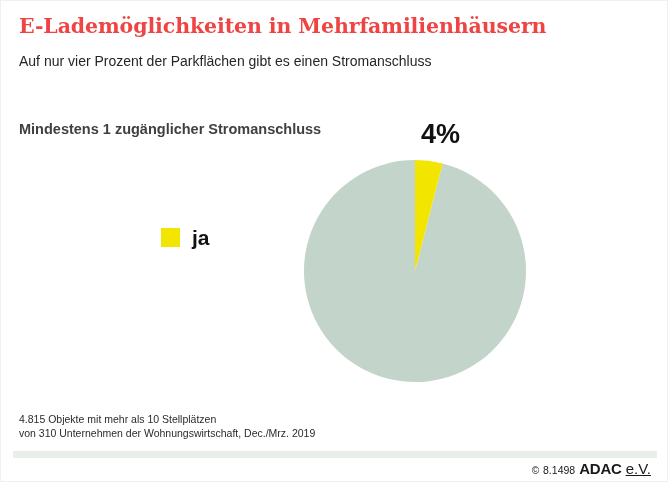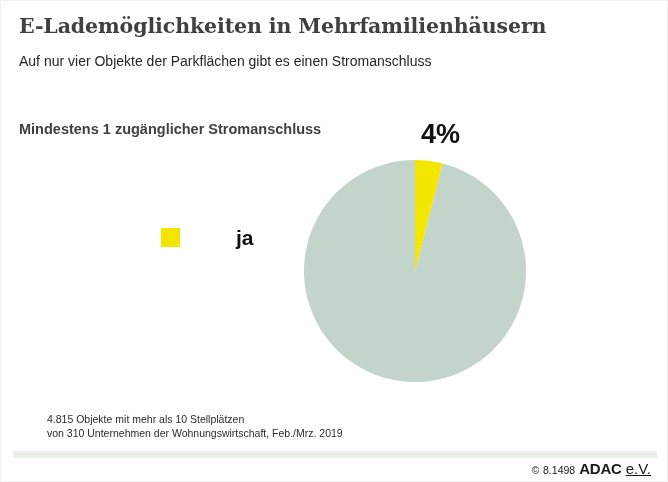--- a/index.html
+++ b/index.html
@@ -27,21 +27,21 @@
   .headline {
     position: absolute;
     left: 18px;
     top: 12px;
     width: 620px;
     font-family: "DejaVu Serif", "Liberation Serif", serif;
     font-weight: bold;
     font-size: 20.5px;
     line-height: 26px;
     letter-spacing: -0.1px;
-    color: #404040;
+    color: #ef4444;
     white-space: nowrap;
   }
 
   .subheadline {
     position: absolute;
     left: 18px;
     top: 51px;
     width: 620px;
     font-family: "Liberation Sans", sans-serif;
     font-weight: normal;
@@ -110,34 +110,32 @@
     flex: 0 0 19px;
     margin-right: 12px;
   }
   .legend-label {
     font-family: "Liberation Sans", sans-serif;
     font-weight: bold;
     font-size: 21px;
     line-height: 21px;
     color: #111111;
     white-space: nowrap;
-    margin-left: 44px;
   }
 
   
   .footnote {
     position: absolute;
     left: 18px;
     top: 412px;
     font-family: "Liberation Sans", sans-serif;
     font-size: 10.5px;
     line-height: 13.5px;
     color: #2b2b2b;
     white-space: nowrap;
-    margin-left: 28px;
   }
 
   
   .footer-rule {
     position: absolute;
     left: 12px;
     top: 450px;
     width: 644px;
     height: 7px;
     background: #e8efe9;
@@ -163,21 +161,21 @@
   }
   .credit .suffix { font-size: 15px; text-decoration: underline; }
 </style>
 </head>
 <body>
 
 <div id="canvas">
 
   <div class="headline">E-Lademöglichkeiten in Mehrfamilienhäusern</div>
 
-  <div class="subheadline">Auf nur vier Objekte der Parkflächen gibt es einen Stromanschluss</div>
+  <div class="subheadline">Auf nur vier Prozent der Parkflächen gibt es einen Stromanschluss</div>
 
   <div class="chart-heading">Mindestens 1 zugänglicher Stromanschluss</div>
 
   <div class="pie-wrap">
     <svg width="222" height="222" viewBox="0 0 222 222">
 
       <path fill="#C3D4CA" d="M 111 111 L 138.60 3.49 A 111 111 0 1 1 111.00 0.00 Z"></path>
 
       <path fill="#F2E500" d="M 111 111 L 111.00 0.00 A 111 111 0 0 1 138.60 3.49 Z"></path>
     </svg>
@@ -188,21 +186,21 @@
 
   <div class="legend">
     <div class="legend-row">
       <span class="legend-swatch" style="background:#F2E500;"></span>
       <span class="legend-label">ja</span>
     </div>
   </div>
 
   <div class="footnote">
     <div>4.815 Objekte mit mehr als 10 Stellplätzen</div>
-    <div>von 310 Unternehmen der Wohnungswirtschaft, Feb./Mrz. 2019</div>
+    <div>von 310 Unternehmen der Wohnungswirtschaft, Dec./Mrz. 2019</div>
   </div>
 
   <div class="footer-rule"></div>
 
   <div class="credit">
     <span class="copy-mark">©</span>
     <span class="date">8.1498</span>
     <span class="brand">ADAC</span>
     <span class="suffix">e.V.</span>
   </div>

